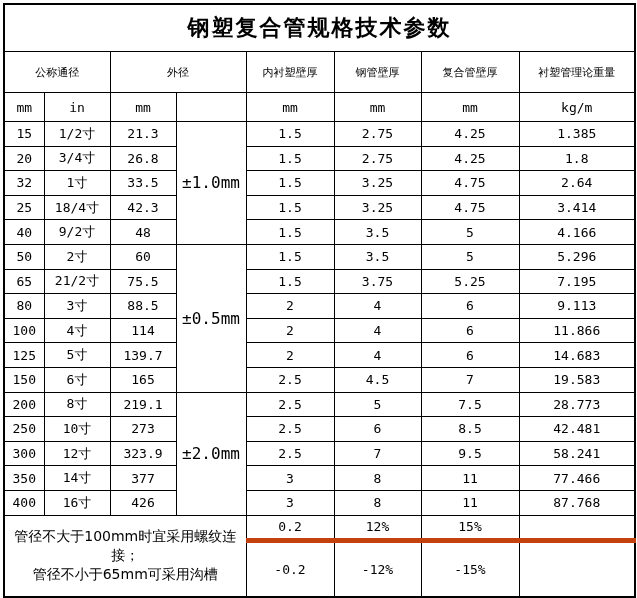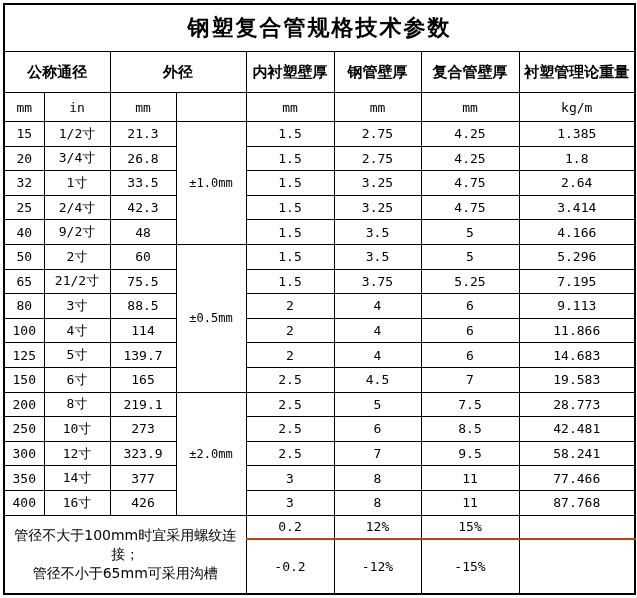--- a/index.html
+++ b/index.html
@@ -27,32 +27,32 @@
     white-space: nowrap;
   }
   tr.title-row td {
     height: 46px;
     font-size: 22px;
     font-weight: bold;
     letter-spacing: 2px;
   }
   tr.header-row td {
     height: 40px;
-    font-size: 15px;
-    font-weight: bold;
+    font-size: 11px;
+    font-weight: normal;
   }
   tr.unit-row td { height: 28px; }
   .mono {
     font-family: "DejaVu Sans Mono", monospace;
     font-size: 13px;
   }
   tbody.data tr { height: 24.6px; margin-left: 6px; }
-  td.tol { font-size: 12px; }
+  td.tol { font-size: 16px; }
   tr.footer-plus td { height: 22px; }
-  tr.footer-plus td.thick { border-bottom: 2px solid #c2410c; }
+  tr.footer-plus td.thick { border-bottom: 5px solid #c2410c; }
   tr.footer-minus td { height: 53px; text-align: center; }
   td.note-cell {
     white-space: normal;
     font-size: 14px;
     line-height: 19px;
     text-align: center;
     vertical-align: middle;
   }
 </style>
 </head>
@@ -118,21 +118,21 @@
         <td class="mono">32</td>
         <td class="mono">1寸</td>
         <td class="mono">33.5</td>
         <td class="mono">1.5</td>
         <td class="mono">3.25</td>
         <td class="mono">4.75</td>
         <td class="mono">2.64</td>
       </tr>
       <tr>
         <td class="mono">25</td>
-        <td class="mono">2/4寸</td>
+        <td class="mono">18/4寸</td>
         <td class="mono">42.3</td>
         <td class="mono">1.5</td>
         <td class="mono">3.25</td>
         <td class="mono">4.75</td>
         <td class="mono">3.414</td>
       </tr>
       <tr>
         <td class="mono">40</td>
         <td class="mono">9/2寸</td>
         <td class="mono">48</td>

